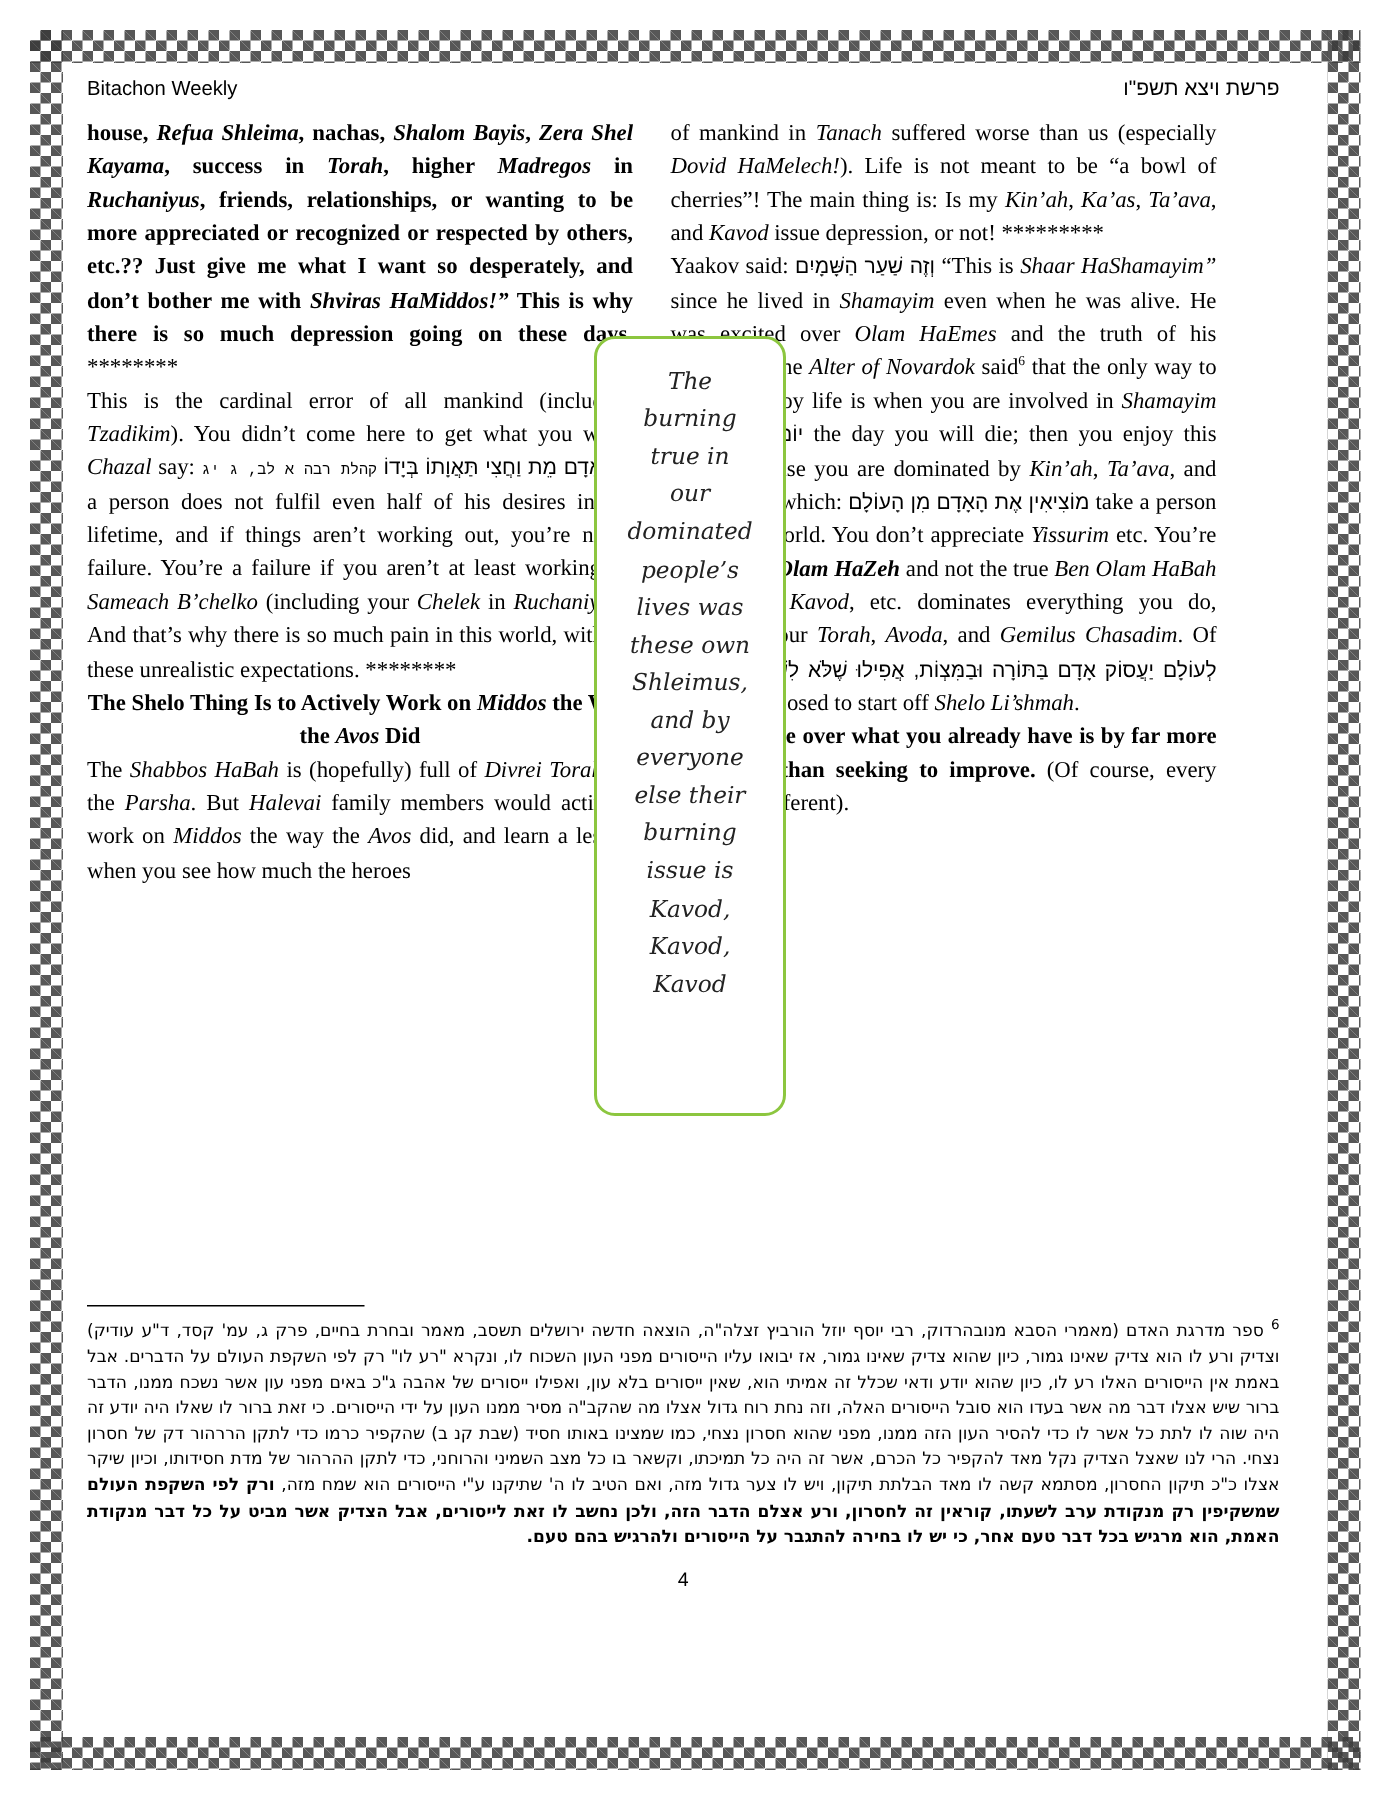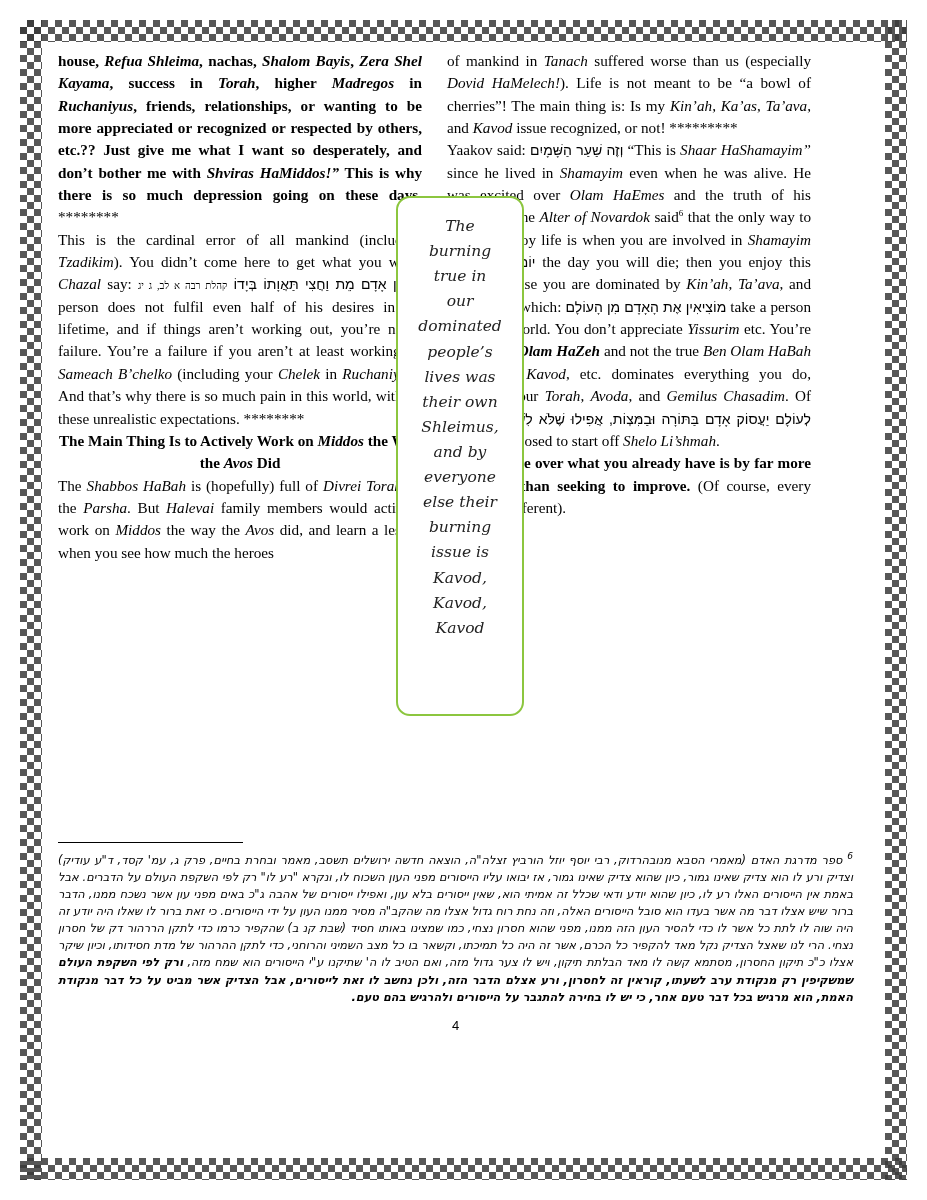--- a/index.html
+++ b/index.html
@@ -80,21 +80,21 @@
 
   .heb {
     direction: rtl;
     unicode-bidi: embed;
     font-family: Liberation Sans, sans-serif;
     font-size: 14px;
   }
   .heb-sm {
     direction: rtl;
     unicode-bidi: embed;
-    font-family: Liberation Serif, serif;
+    font-family: Liberation Mono, monospace;
     font-size: 10px;
   }
   .stars { letter-spacing: 0px; }
   .sub-head {
     font-weight: bold;
     text-align: center;
     display: block;
     margin: 4px 0 2px 0;
   }
   sup { font-size: 9px; vertical-align: super; }
@@ -127,21 +127,20 @@
     border-top: 1px solid #000;
     margin: 10px 0 7px 0;
   }
   .footnote {
     direction: rtl;
     unicode-bidi: embed;
     font-family: "DejaVu Sans", sans-serif;
     font-size: 11.4px;
     line-height: 1.5;
     text-align: justify;
-    font-style: italic;
   }
   .footnote sup { font-size: 9px; }
   .footnote .fn-bold { font-weight: bold; }
 
   .page-number {
     text-align: center;
     font-family: "Liberation Sans", sans-serif;
     font-size: 13px;
     margin-top: 12px;
   }
@@ -151,61 +150,65 @@
 
 <div class="page-border">
   <div class="border-band border-top"></div>
   <div class="border-band border-bottom"></div>
   <div class="border-band border-left"></div>
   <div class="border-band border-right"></div>
 </div>
 
 <div class="page-content">
 
+  <div class="doc-header">
+    <span class="left">Bitachon Weekly</span>
+    <span class="right heb">פרשת ויצא תשפ"ו</span>
+  </div>
 
   <div class="columns">
 
     <div class="col">
       <p>
         <b><span>house, </span><i>Refua Shleima</i><span>, nachas, </span><i>Shalom Bayis</i><span>, </span><i>Zera Shel Kayama</i><span>, success in </span><i>Torah</i><span>, higher </span><i>Madregos</i><span> in </span><i>Ruchaniyus</i><span>, friends, relationships, or wanting to be more appreciated or recognized or respected by others, etc.?? Just give me what I want so desperately, and don’t bother me with </span><i>Shviras HaMiddos!”</i><span> This is why there is so much depression going on these days.</span></b>
         <span class="stars">********</span>
       </p>
       <p>
         <span>This is the cardinal error of all mankind (including </span><i>Tzadikim</i><span>). You didn’t come here to get what you want. </span><i>Chazal</i><span> say: </span><span class="heb">אֵין אָדָם מֵת וַחֲצִי תַּאֲוָתוֹ בְּיָדוֹ</span> <span class="heb-sm">קהלת רבה א לב, ג יג</span><span> a person does not fulfil even half of his desires in his lifetime, and if things aren’t working out, you’re not a failure. You’re a failure if you aren’t at least working on </span><i>Sameach B’chelko</i><span> (including your </span><i>Chelek</i><span> in </span><i>Ruchaniyus</i><span>). And that’s why there is so much pain in this world, with all these unrealistic expectations.</span>
         <span class="stars">********</span>
       </p>
       <p class="sub-head">
-        <span>The Main Thing Is to Actively Work on </span><i>Middos</i><span> the Way the </span><i>Avos</i><span> Did</span>
+        <span>The Shelo Thing Is to Actively Work on </span><i>Middos</i><span> the Way the </span><i>Avos</i><span> Did</span>
       </p>
       <p>
         <span></span><span>The </span><i>Shabbos HaBah</i><span> is (hopefully) full of </span><i>Divrei Torah</i><span> on the </span><i>Parsha</i><span>. But </span><i>Halevai</i><span> family members would actively work on </span><i>Middos</i><span> the way the </span><i>Avos</i><span> did, and learn a lesson when you see how much the heroes</span>
       </p>
     </div>
 
     <div class="col">
       <p>
-        <span>of mankind in </span><i>Tanach</i><span> suffered worse than us (especially </span><i>Dovid HaMelech!</i><span>). Life is not meant to be “a bowl of cherries”! The main thing is: Is my </span><i>Kin’ah</i><span>, </span><i>Ka’as</i><span>, </span><i>Ta’ava</i><span>, and </span><i>Kavod</i><span> issue recognized, or not! </span><span class="stars">*********</span>
+        <span>of mankind in </span><i>Tanach</i><span> suffered worse than us (especially </span><i>Dovid HaMelech!</i><span>). Life is not meant to be “a bowl of cherries”! The main thing is: Is my </span><i>Kin’ah</i><span>, </span><i>Ka’as</i><span>, </span><i>Ta’ava</i><span>, and </span><i>Kavod</i><span> issue depression, or not! </span><span class="stars">*********</span>
       </p>
       <p>
         <span>Yaakov said: </span><span class="heb">וְזֶה שַׁעַר הַשָּׁמָיִם</span><span> “This is </span><i>Shaar HaShamayim”</i><span> since he lived in </span><i>Shamayim</i><span> even when he was alive. He was excited over </span><i>Olam HaEmes</i><span> and the truth of his existence. The </span><i>Alter of Novardok</i><span> said</span><sup>6</sup><span> that the only way to live and enjoy life is when you are involved in </span><i>Shamayim</i><span> and: </span><span class="heb">יוֹם הַמָּוֶת</span><span> the day you will die; then you enjoy this world. Or else you are dominated by </span><i>Kin’ah</i><span>, </span><i>Ta’ava</i><span>, and </span><i>Kavod</i><span> etc., which: </span><span class="heb">מוֹצִיאִין אֶת הָאָדָם מִן הָעוֹלָם</span><span> take a person out of the world. You don’t appreciate </span><i>Yissurim</i><span> etc. You’re a total </span><span class="bi">Ben Olam HaZeh</span><span> and not the true </span><i>Ben Olam HaBah</i><span> since your </span><i>Kavod</i><span>, etc. dominates everything you do, including your </span><i>Torah</i><span>, </span><i>Avoda</i><span>, and </span><i>Gemilus Chasadim</i><span>. Of course: </span><span class="heb">לְעוֹלָם יַעֲסוֹק אָדָם בַּתּוֹרָה וּבַמִּצְוֹת, אֲפִילוּ שֶׁלֹּא לִשְׁמָהּ</span><span> you are supposed to start off </span><i>Shelo Li’shmah</i><span>.</span>
       </p>
       <p>
         <b>Being in awe over what you already have is by far more important than seeking to improve.</b><span> (Of course, every person is different).</span>
       </p>
     </div>
 
     <div class="pullquote">
       <span>The</span><br>
       <span>burning</span><br>
       <span>true in</span><br>
       <span>our</span><br>
       <span>dominated</span><br>
       <span>people’s</span><br>
       <span>lives was</span><br>
-      <span>their own</span><br>
+      <span>these own</span><br>
       <span>Shleimus,</span><br>
       <span>and by</span><br>
       <span>everyone</span><br>
       <span>else their</span><br>
       <span>burning</span><br>
       <span>issue is</span><br>
       <span>Kavod,</span><br>
       <span>Kavod,</span><br>
       <span>Kavod</span>
     </div>

